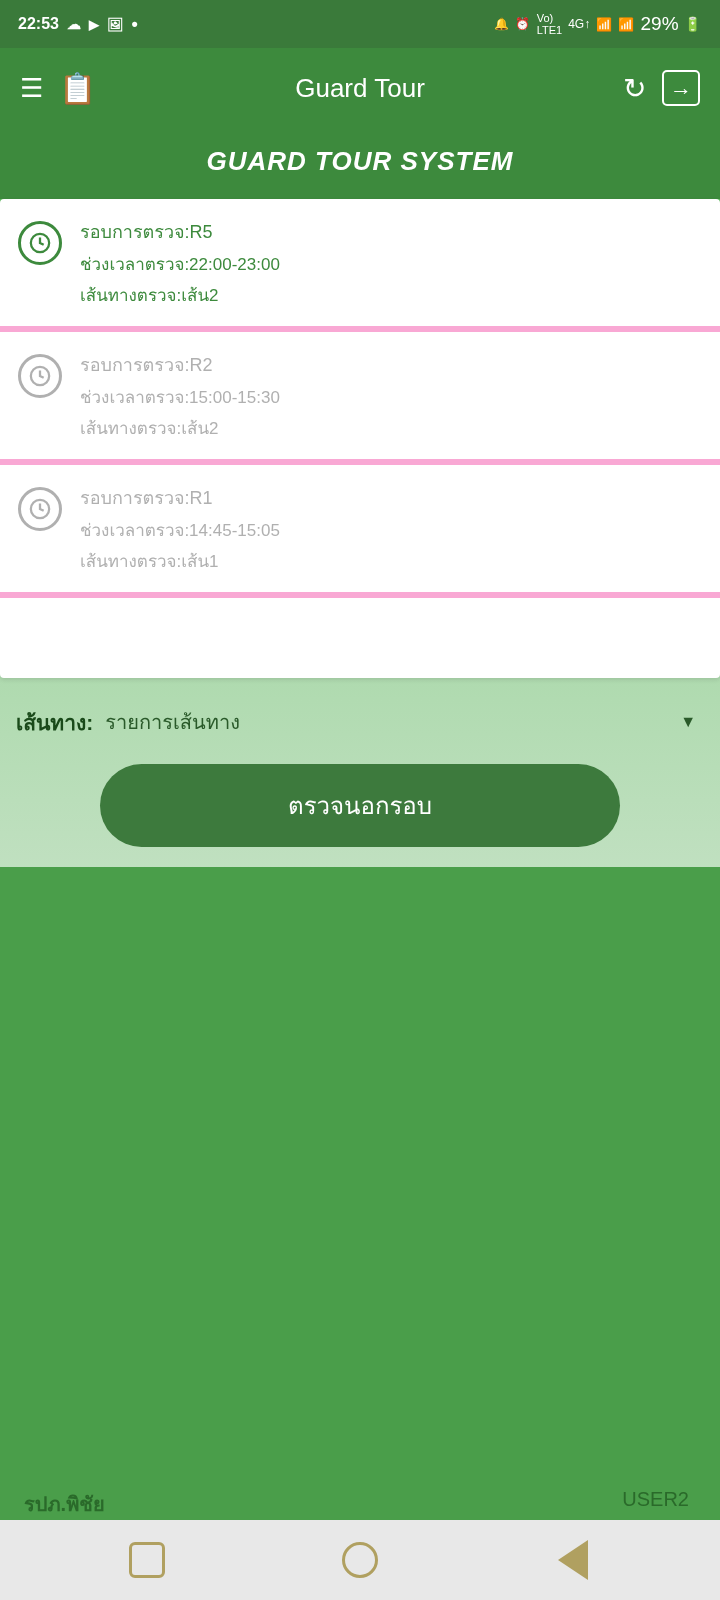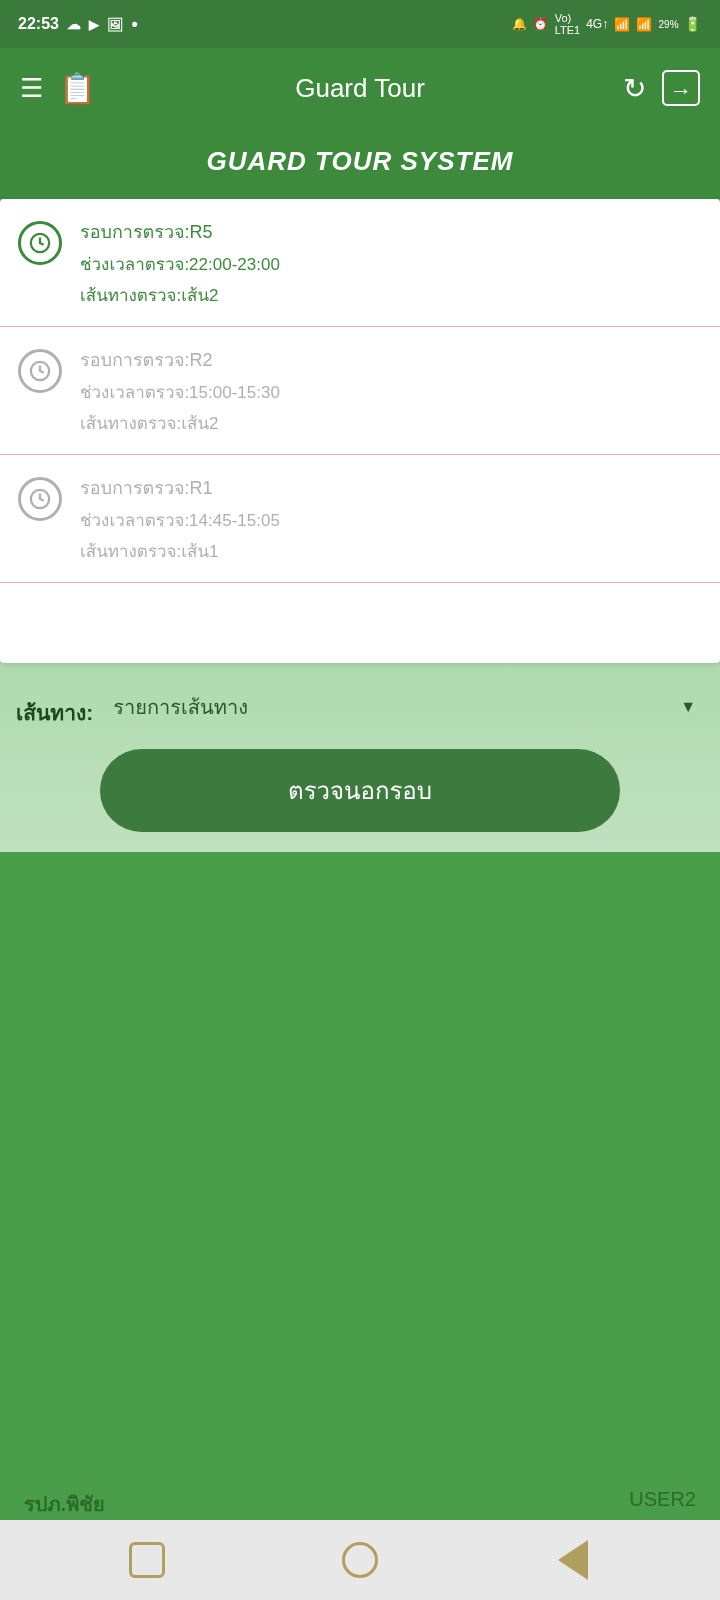--- a/index.html
+++ b/index.html
@@ -108,21 +108,21 @@
       border-radius: 4px;
       margin: 0;
       overflow: hidden;
       box-shadow: 0 2px 4px rgba(0,0,0,0.1);
     }
 
     .list-item {
       display: flex;
       align-items: flex-start;
       padding: 18px 18px;
-      border-bottom: 1px solid #f9a8d4;
+      border-bottom: 6px solid #f9a8d4;
       min-height: 100px;
     }
     .list-item:last-child {
       border-bottom: none;
       min-height: 80px;
     }
 
     .list-item.active .item-icon {
       color: #3d8a3d;
     }
@@ -192,23 +192,23 @@
     }
 
     
     .empty-row {
       height: 80px;
     }
 
     
     .path-selector-row {
       display: flex;
-      align-items: flex-end;
+      align-items: center;
       padding: 22px 16px 10px;
-      gap: 12px;
+      gap: 4px;
     }
     .path-label {
       font-size: 21px;
       font-weight: 700;
       color: #1a4a1a;
       white-space: nowrap;
     }
     .path-dropdown {
       flex: 1;
       display: flex;
@@ -243,21 +243,21 @@
       cursor: pointer;
       width: 520px;
       text-align: center;
     }
 
     
     .bottom-info-bar {
       position: absolute;
       bottom: 80px;
       left: 0;
-      right: 0;
+      right: 7px;
       display: flex;
       justify-content: space-between;
       padding: 0 24px;
     }
     .bottom-info-left {
       font-size: 20px;
       font-weight: 700;
       color: #2a6a2a;
     }
     .bottom-info-right {
@@ -325,21 +325,21 @@
     <span style="font-size:13px;">🖼</span>
     <span style="font-size:18px;">•</span>
   </div>
   <div class="status-right">
     <span style="font-size:12px;">🔔</span>
     <span style="font-size:12px;">⏰</span>
     <span style="font-size:11px;">Vo)<br>LTE1</span>
     <span style="font-size:12px;">4G↑</span>
     <span style="font-size:13px;">📶</span>
     <span style="font-size:13px;">📶</span>
-    <span style="font-size:10px;">29%</span>
+    <span style="font-size:19px;">29%</span>
     <span style="font-size:14px;">🔋</span>
   </div>
 </div>
 
 <div class="app-bar">
   <div class="app-bar-left">
     <span class="hamburger-icon">☰</span>
     <span class="book-icon" style="font-size:30px;">📋</span>
   </div>
   <span class="app-bar-title">Guard Tour</span>

